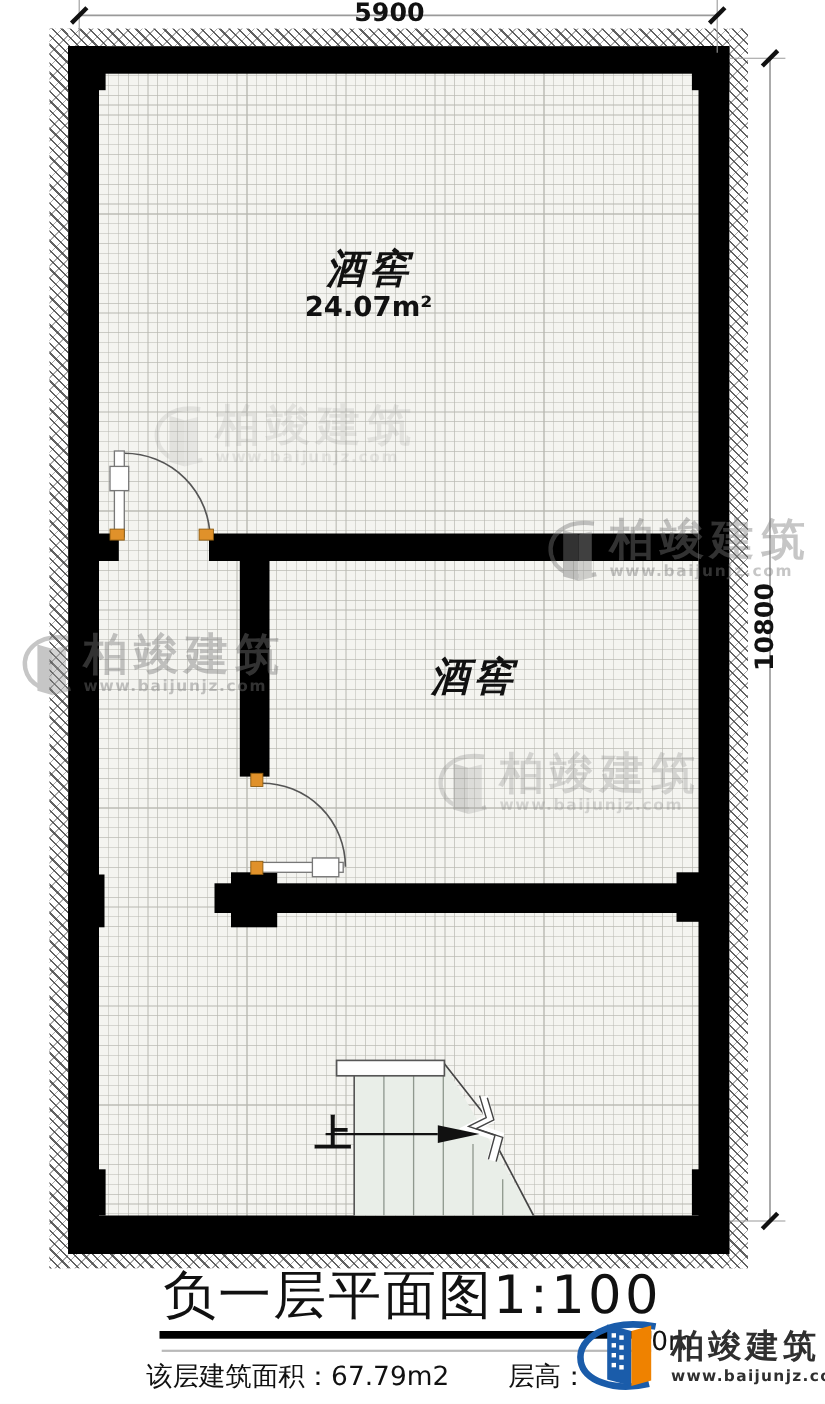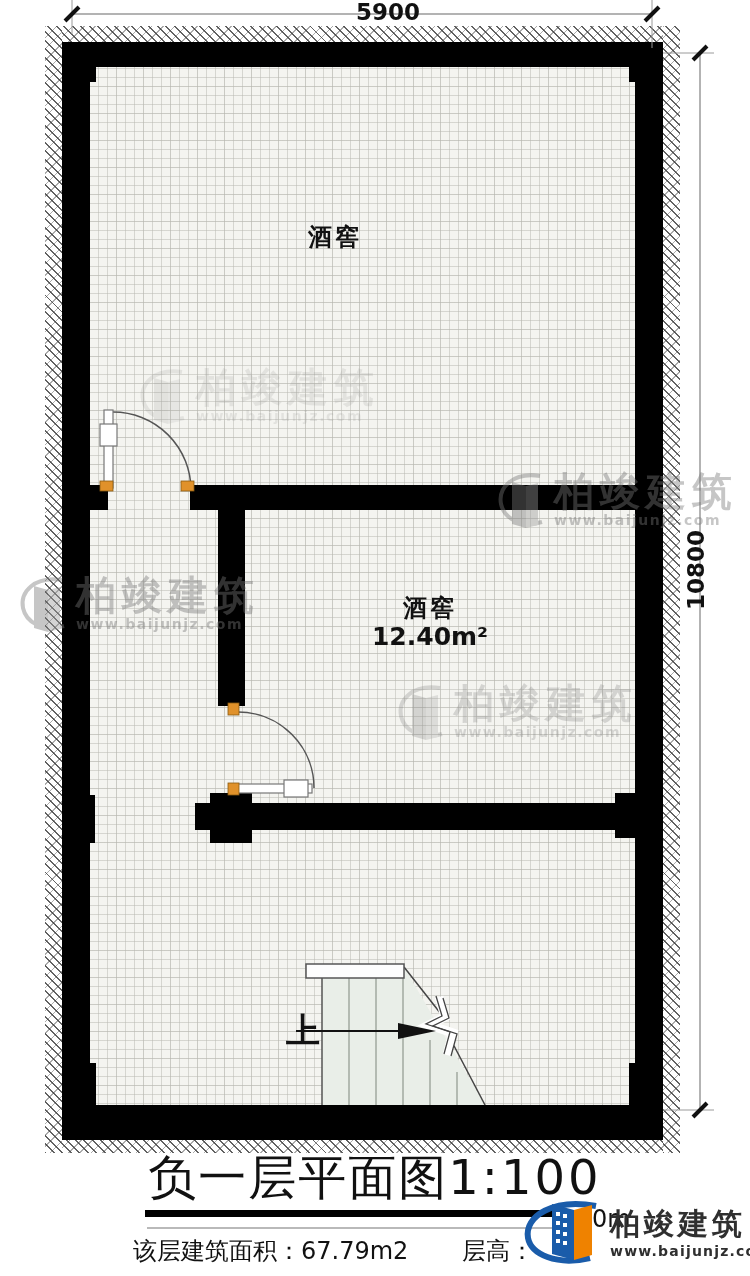--- a/index.html
+++ b/index.html
@@ -14,21 +14,21 @@
       repeating-linear-gradient(90deg, rgba(168,168,160,.30) 0 1px, transparent 1px 27px),
       #f4f4f0;}
   .hatch{position:absolute;
     background:
       repeating-linear-gradient(45deg, rgba(70,70,70,.85) 0 1.4px, transparent 1.4px 6px),
       repeating-linear-gradient(-45deg, rgba(70,70,70,.45) 0 1px, transparent 1px 8px),
       #fff;}
   .svg-overlay{position:absolute;left:0;top:0;pointer-events:none;}
   .dim-label{position:absolute;font-weight:bold;font-size:23px;color:#111;text-align:center;}
   .room-label{position:absolute;text-align:center;line-height:1.15;z-index:3;}
-  .room-name{font-size:24px;font-weight:bold;letter-spacing:3px;}
+  .room-name{font-size:36px;font-weight:bold;letter-spacing:3px;font-style:italic;}
   .room-area{font-size:25px;font-weight:bold;}
   .up-label{position:absolute;font-size:34px;font-weight:bold;z-index:3;}
   .watermark{position:absolute;display:flex;align-items:flex-start;z-index:4;color:#787878;}
   .wm-text{margin-left:4px;}
   .wm-name{font-size:40px;font-weight:bold;letter-spacing:6px;line-height:1.05;white-space:nowrap;}
   .wm-url{font-size:14px;font-weight:bold;letter-spacing:1.5px;white-space:nowrap;}
   .plan-title{position:absolute;left:128px;top:1146px;width:494px;text-align:center;
     font-size:48px;font-weight:500;letter-spacing:2px;white-space:nowrap;z-index:5;}
   .plan-title .scale{letter-spacing:3px;text-align:center;}
   .divider-thick{position:absolute;left:145px;top:1210px;width:447px;height:7px;background:#000;z-index:5;}
@@ -114,29 +114,29 @@
       <line x1="452" y1="1042" x2="485" y2="1105" stroke="#444" stroke-width="1.5"></line>
       <polyline points="439,997 445,1017 429,1025 453,1033 447,1055" fill="none" stroke="#ffffff" stroke-width="9"></polyline>
       <polyline points="436,996 442,1016 426,1024 450,1032 444,1054" fill="none" stroke="#444" stroke-width="1.3"></polyline>
       <polyline points="443,998 449,1018 433,1026 457,1034 451,1056" fill="none" stroke="#444" stroke-width="1.3"></polyline>
       <rect x="306" y="964" width="98" height="14" fill="#fdfdfd" stroke="#555" stroke-width="1.5"></rect>
       <line x1="296" y1="1031" x2="398" y2="1031" stroke="#111" stroke-width="2"></line>
       <polygon points="398,1023 436,1031 398,1039" fill="#111"></polygon>
     </g>
   </svg>
 
-  <div class="dim-label" style="left:348px;top:-1px;width:80px;">5900</div>
+  <div class="dim-label" style="left:314px;top:-1px;width:80px;">5900</div>
   <div class="dim-label" style="left:659px;top:560px;width:74px;transform:rotate(-90deg);">10800</div>
 
   <div class="room-label" style="left:240px;top:224px;width:190px;">
     <div class="room-name">酒窖</div>
+    <div class="room-area">24.07m²</div>
   </div>
   <div class="room-label" style="left:335px;top:595px;width:190px;">
     <div class="room-name">酒窖</div>
-    <div class="room-area">12.40m²</div>
   </div>
 
   <div class="up-label" style="left:286px;top:1008px;">上</div>
 
   <div class="watermark" style="left:138px;top:366px;opacity:.14;">
     <svg width="54" height="74" viewBox="0 0 54 74">
       <path d="M44,6 C16,2 2,18 5,34 C8,48 24,58 46,52" fill="none" stroke="#787878" stroke-width="4"></path>
       <polygon points="16,12 30,16 30,58 16,54" fill="#787878"></polygon>
       <polygon points="30,16 42,13 42,55 30,58" fill="#9a9a9a"></polygon>
     </svg>

